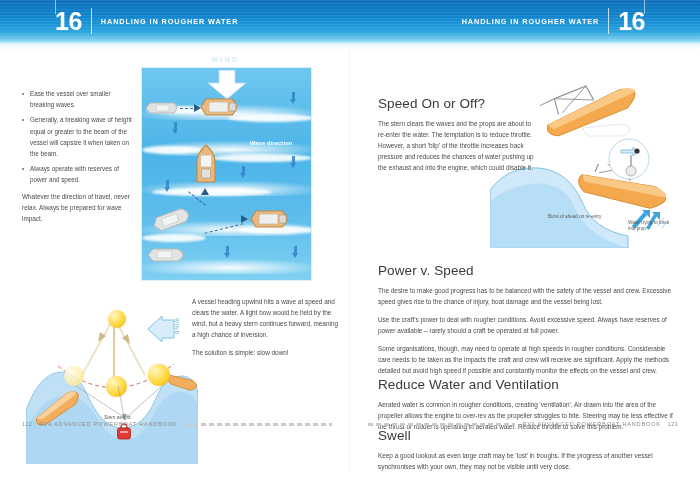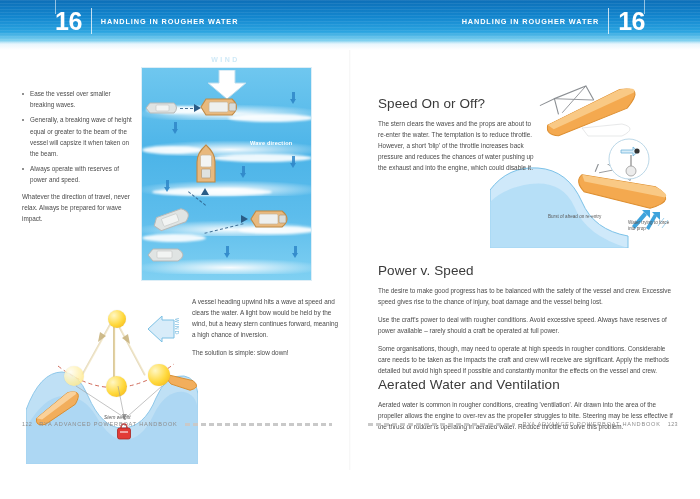--- a/index.html
+++ b/index.html
@@ -338,24 +338,28 @@
   </div>
 
   <div class="right-wide" style="top:263px;">
     <h2 class="sec">Power v. Speed</h2>
     <p class="body">The desire to make good progress has to be balanced with the safety of the vessel and crew. Excessive speed gives rise to the chance of injury, boat damage and the vessel being lost.</p>
     <p class="body">Use the craft's power to deal with rougher conditions. Avoid excessive speed. Always have reserves of power available – rarely should a craft be operated at full power.</p>
     <p class="body">Some organisations, though, may need to operate at high speeds in rougher conditions. Considerable care needs to be taken as the impacts the craft and crew will receive are significant. Apply the methods detailed but avoid high speed if possible and constantly monitor the effects on the vessel and crew.</p>
   </div>
 
   <div class="right-wide" style="top:377px;">
-    <h2 class="sec">Aerated Water and Ventilation</h2>
+    <h2 class="sec">Reduce Water and Ventilation</h2>
     <p class="body">Aerated water is common in rougher conditions, creating 'ventilation'. Air drawn into the area of the propeller allows the engine to over-rev as the propeller struggles to bite. Steering may be less effective if the thrust or rudder is operating in aerated water. Reduce throttle to solve this problem.</p>
   </div>
 
+  <div class="right-wide" style="top:428px;">
+    <h2 class="sec">Swell</h2>
+    <p class="body">Keep a good lookout as even large craft may be 'lost' in troughs. If the progress of another vessel synchronises with your own, they may not be visible until very close.</p>
+  </div>
 
   <div class="footer">
     <div class="foot-l">
       <span class="foot-num">122</span>
       <span class="foot-txt">RYA ADVANCED POWERBOAT HANDBOOK</span>
       <span class="foot-rule"></span>
     </div>
     <div class="foot-r">
       <span class="foot-rule"></span>
       <span class="foot-txt">RYA ADVANCED POWERBOAT HANDBOOK</span>

